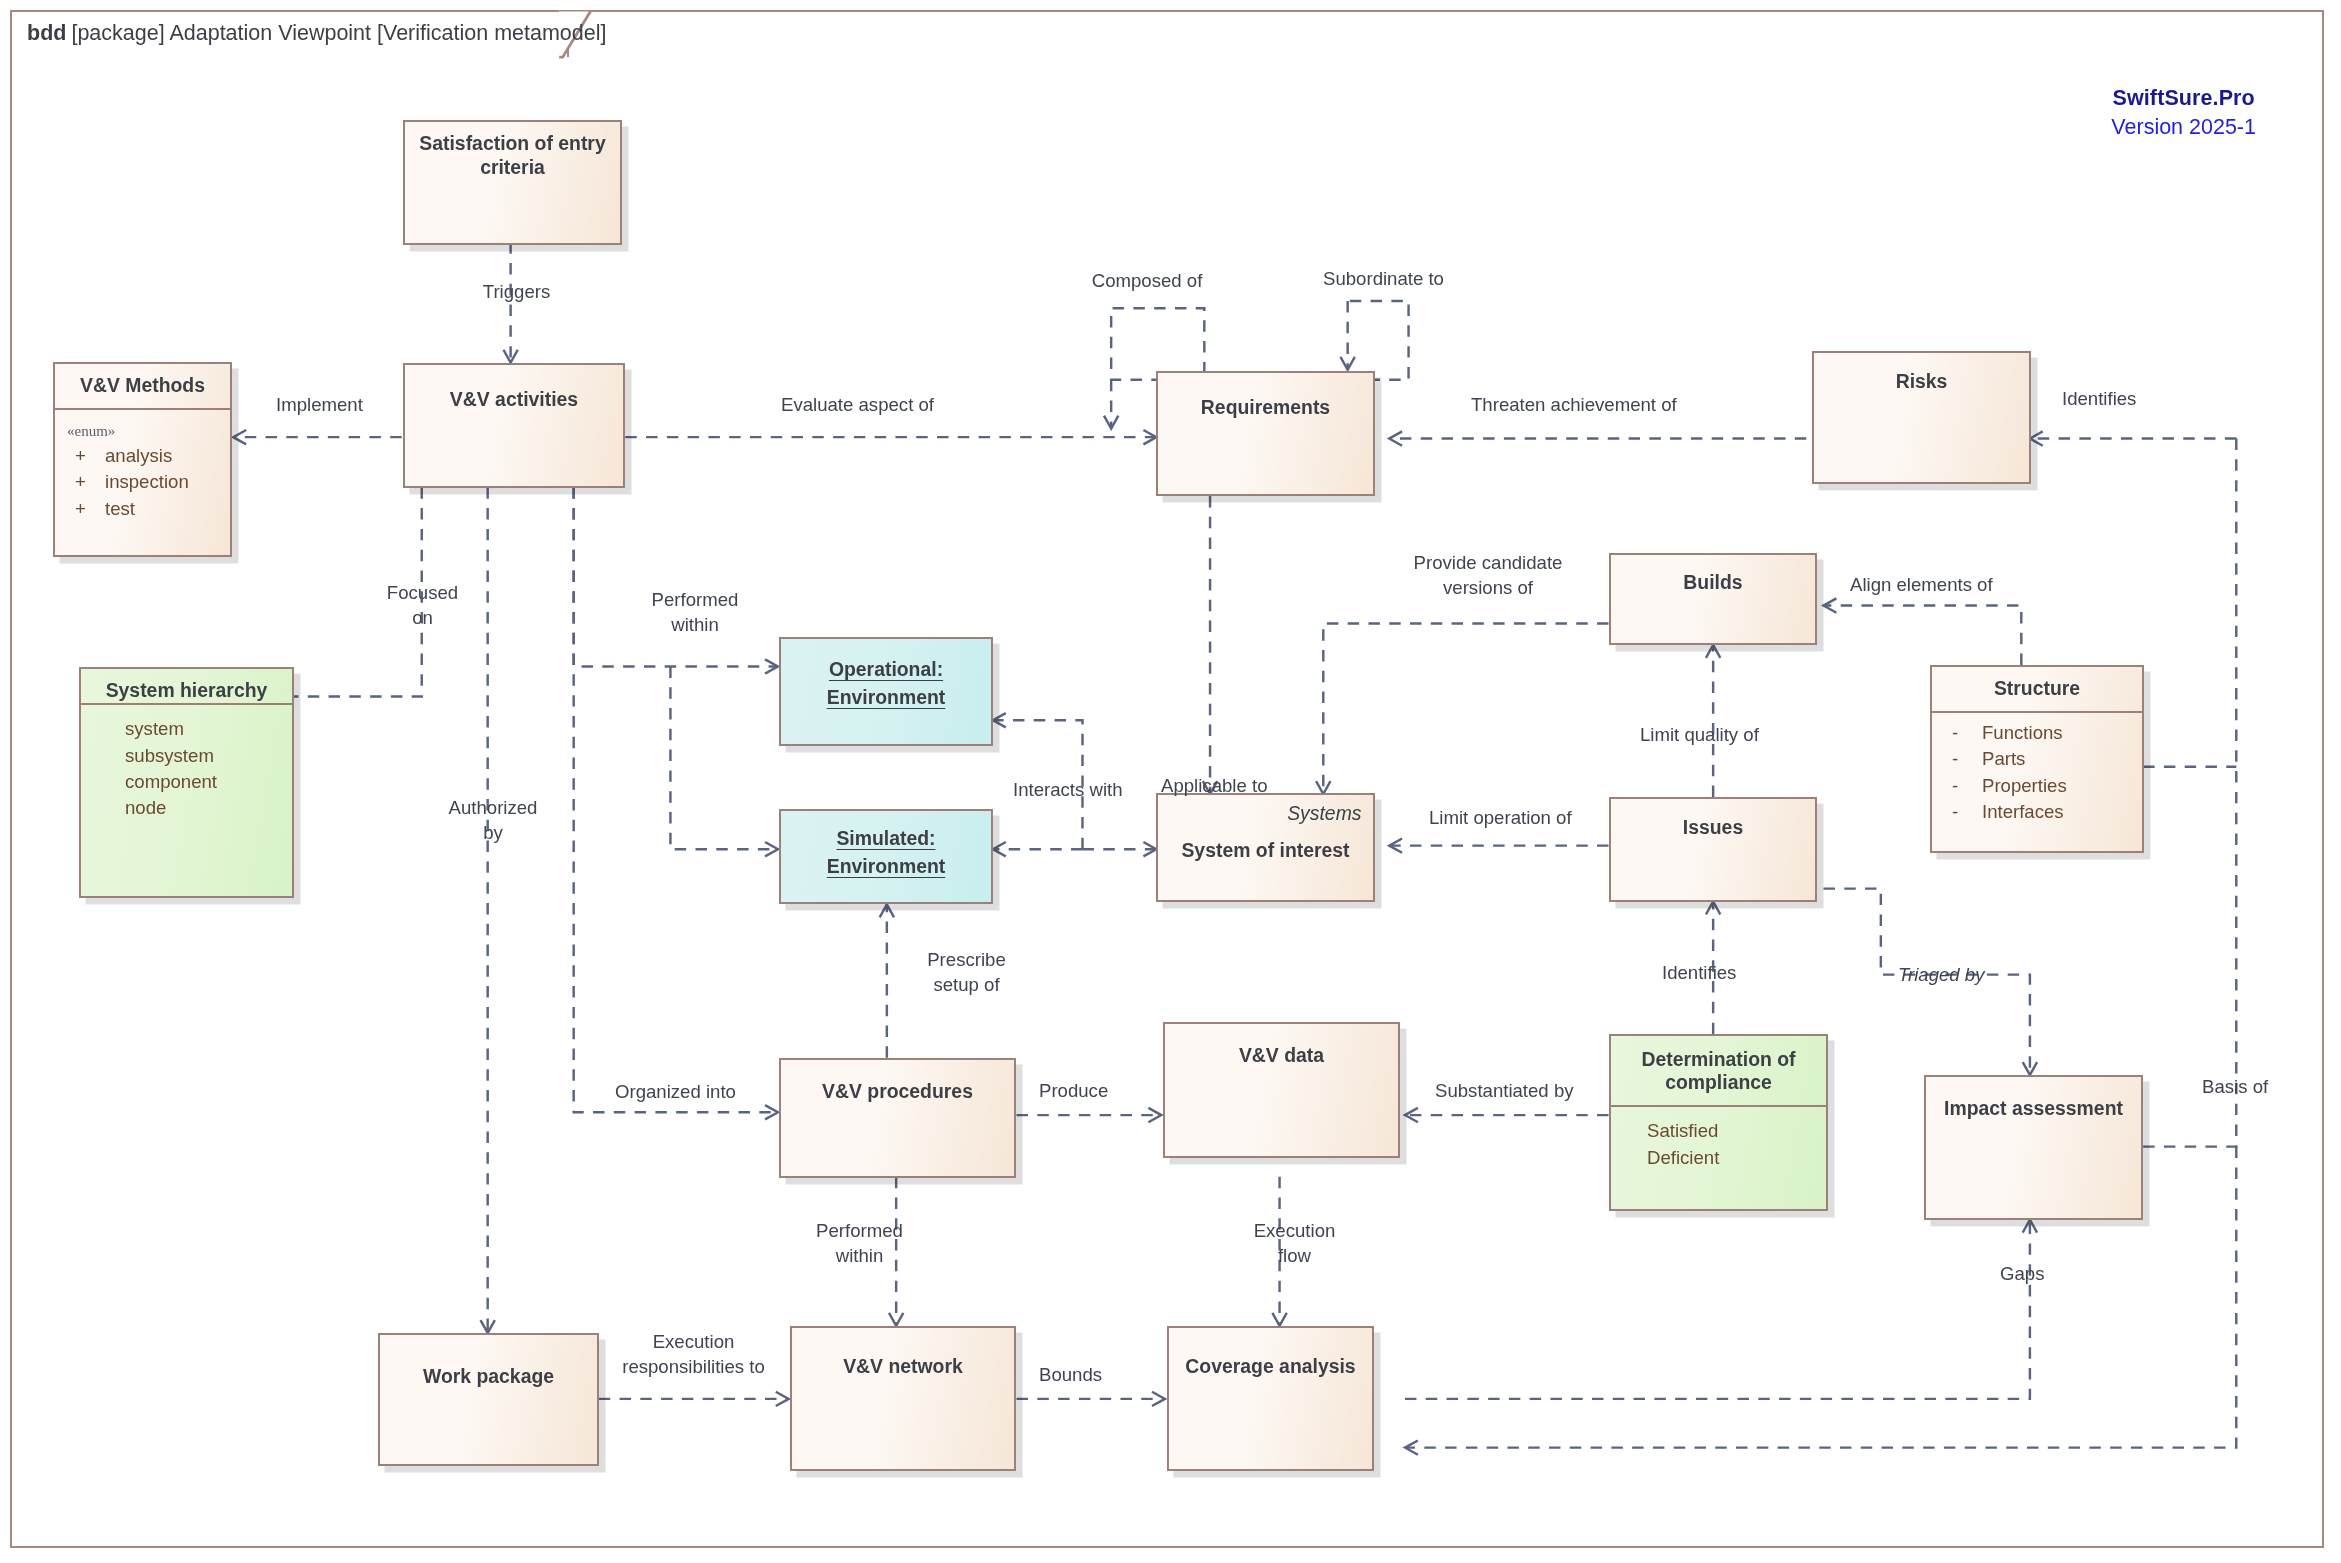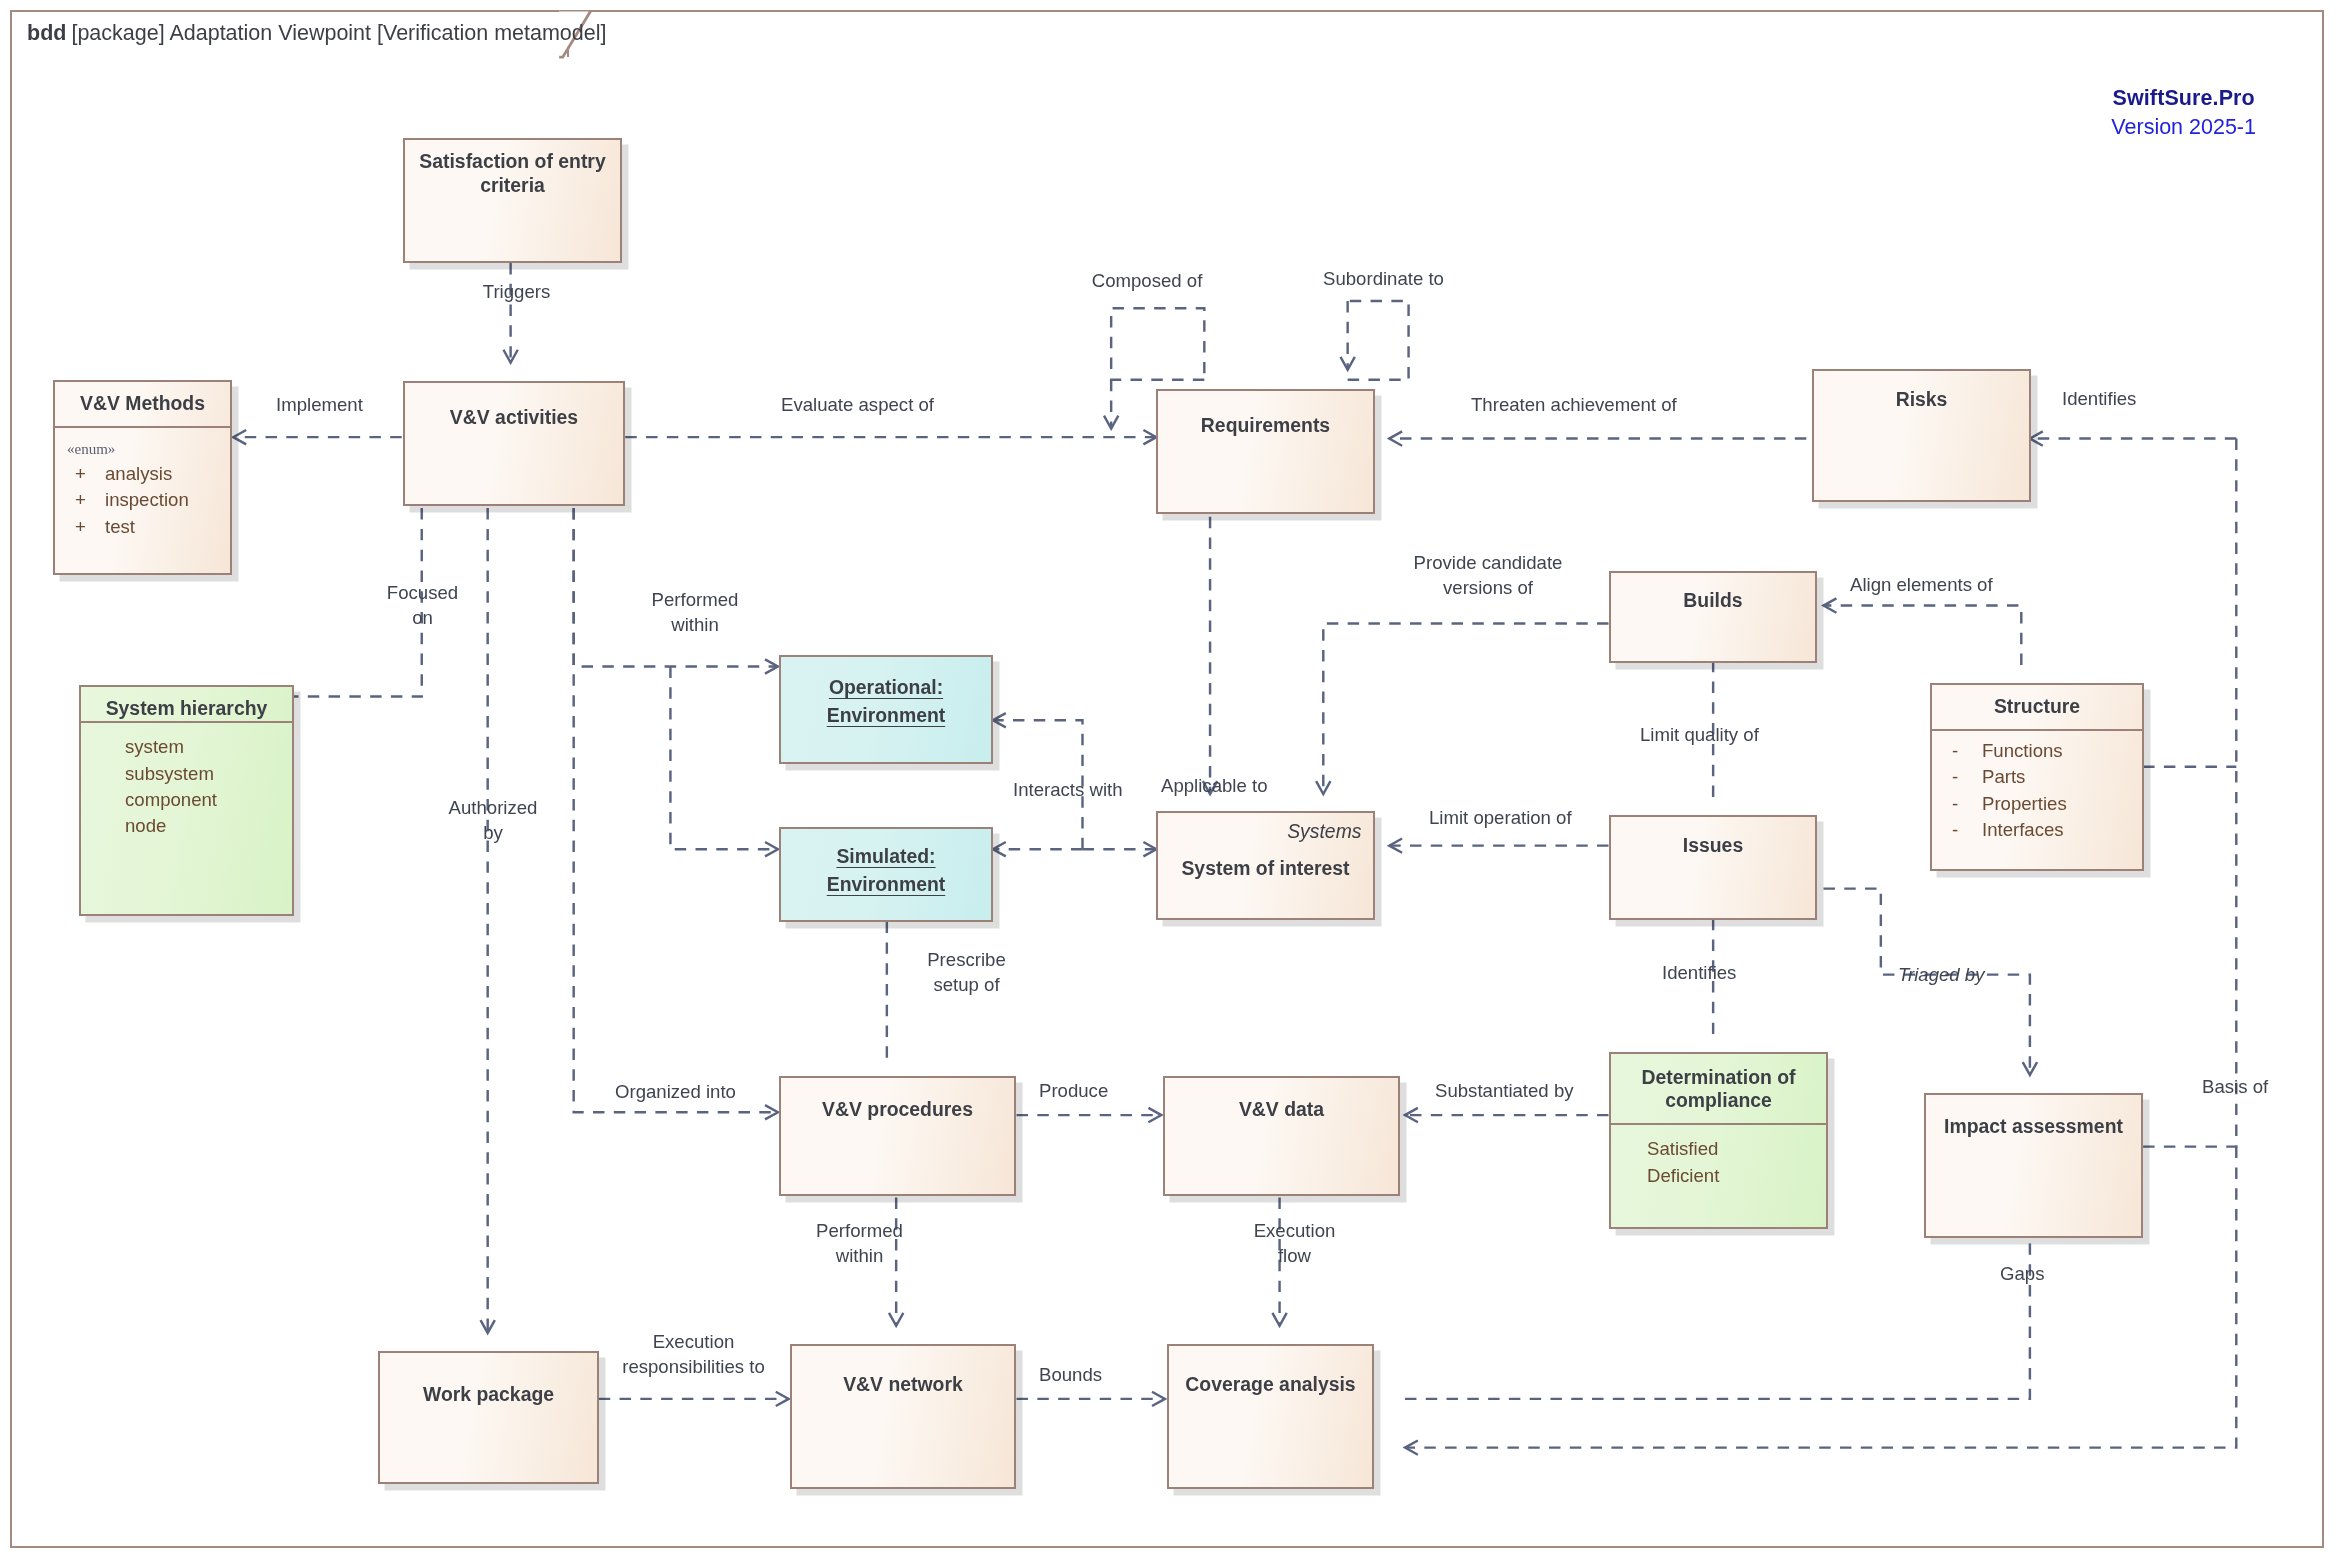--- a/index.html
+++ b/index.html
@@ -17,21 +17,21 @@
   #tab-label b{font-weight:bold;margin-right:5px;}
   #cover{position:absolute;left:13px;top:54px;width:582px;height:5.7px;background:#fff;z-index:5;}
 
   
   #brand{position:absolute;right:86px;top:86px;text-align:center;z-index:4;}
   #brand .b1{font-size:21.5px;font-weight:bold;color:#1a1a8c;letter-spacing:0.1px;}
   #brand .b2{font-size:21.5px;color:#2222dd;margin-top:4.3px;}
 
   
   .blk{position:absolute;box-sizing:border-box;border:2.2px solid #9b8178;
-       box-shadow:6.5px 6.5px 0 0 rgba(0,0,0,0.13);z-index:3;margin-top:18px;}
+       box-shadow:6.5px 6.5px 0 0 rgba(0,0,0,0.13);z-index:3;}
   .blk .ttl{font-weight:bold;font-size:19.4px;color:#3d3f46;text-align:center;
             line-height:1.22;padding:10px 7.2px 0 7.2px;}
   .tan{background:linear-gradient(100deg,#fdf8f3 0%,#fdf8f3 42%,#f6e6d7 100%);}
   .green{background:linear-gradient(100deg,#e8f7dd 0%,#e4f6d6 45%,#d8f2c6 100%);}
   .cyan{background:linear-gradient(100deg,#d9f3f2 0%,#d6f2f1 45%,#c8eeee 100%);}
   .compart{border-top:2.2px solid #9b8178;padding:11.5px 0 5.7px 0;}
   .attr{font-size:18.6px;color:#6b4a33;line-height:1.42;padding-left:20px;white-space:nowrap;}
   .attr .sym{display:inline-block;width:30px;color:#6b4a33;}
   .stereo{font-size:15px;color:#5a6070;padding-left:12px;line-height:1.45;font-family:Liberation Serif, serif;}
   .corner{position:absolute;right:11.5px;top:7.2px;font-style:italic;font-size:19.4px;color:#3d3f46;}
@@ -212,21 +212,21 @@
       <div class="attr"><span class="sym">-</span><span>Parts</span></div>
       <div class="attr"><span class="sym">-</span><span>Properties</span></div>
       <div class="attr"><span class="sym">-</span><span>Interfaces</span></div>
     </div>
   </div>
 
   <div class="blk tan" style="left:779px;top:1058px;width:237px;height:120px;">
     <div class="ttl" style="padding-top:20px;">V&amp;V procedures</div>
   </div>
 
-  <div class="blk tan" style="left:1163px;top:1058px;width:237px;height:120px;">
+  <div class="blk tan" style="left:1163px;top:1022px;width:237px;height:136px;">
     <div class="ttl" style="padding-top:20px;">V&amp;V data</div>
   </div>
 
   <div class="blk green" style="left:1609px;top:1034px;width:219px;height:177px;">
     <div class="ttl" style="padding:11.5px 7.2px 10px 7.2px;">Determination of
 compliance</div>
     <div class="compart">
       <div class="attr" style="padding-left:36px;">Satisfied</div>
       <div class="attr" style="padding-left:36px;">Deficient</div>
     </div>

